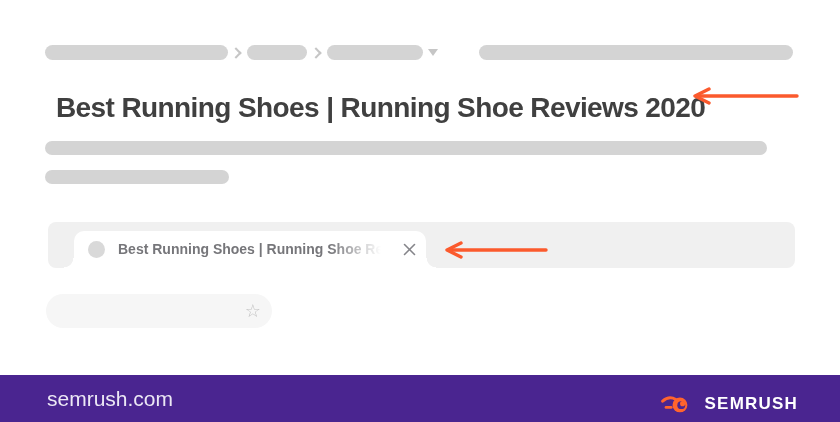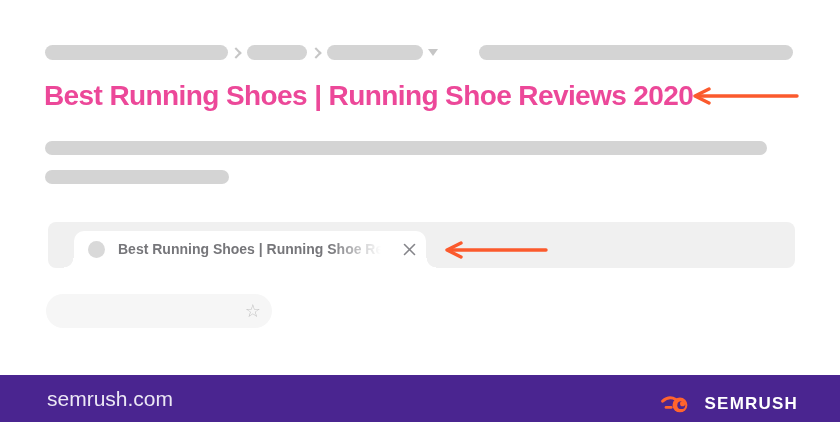--- a/index.html
+++ b/index.html
@@ -19,23 +19,23 @@
     border-top:2px solid #c6c6c6; border-right:2px solid #c6c6c6;
     transform:rotate(45deg);
   }
   .chev.c1{left:232px;} .chev.c2{left:312px;}
   .caret{
     position:absolute; left:428px; top:49px; width:0; height:0;
     border-left:5px solid transparent; border-right:5px solid transparent;
     border-top:7px solid #c6c6c6;
   }
   .serp-title{
-    position:absolute; left:44px; top:80px; margin:0;
+    position:absolute; left:44px; top:80px; margin:12px;
     font-size:28px; font-weight:bold; letter-spacing:-0.6px;
-    color:#ec4899; white-space:nowrap; cursor:pointer;
+    color:#404040; white-space:nowrap; cursor:pointer;
   }
   .arrow{position:absolute; width:112px; height:18px;}
   .arrow.a1{left:688px; top:87px;}
   .arrow.a2{left:440px; top:241px;}
   .descbar{position:absolute; left:45px; height:14px; background:#d4d4d4; border-radius:7px;}
   .descbar.d1{top:141px; width:722px;}
   .descbar.d2{top:170px; width:184px;}
   
   .tabstrip{
     position:absolute; left:48px; top:222px; width:747px; height:46px;

